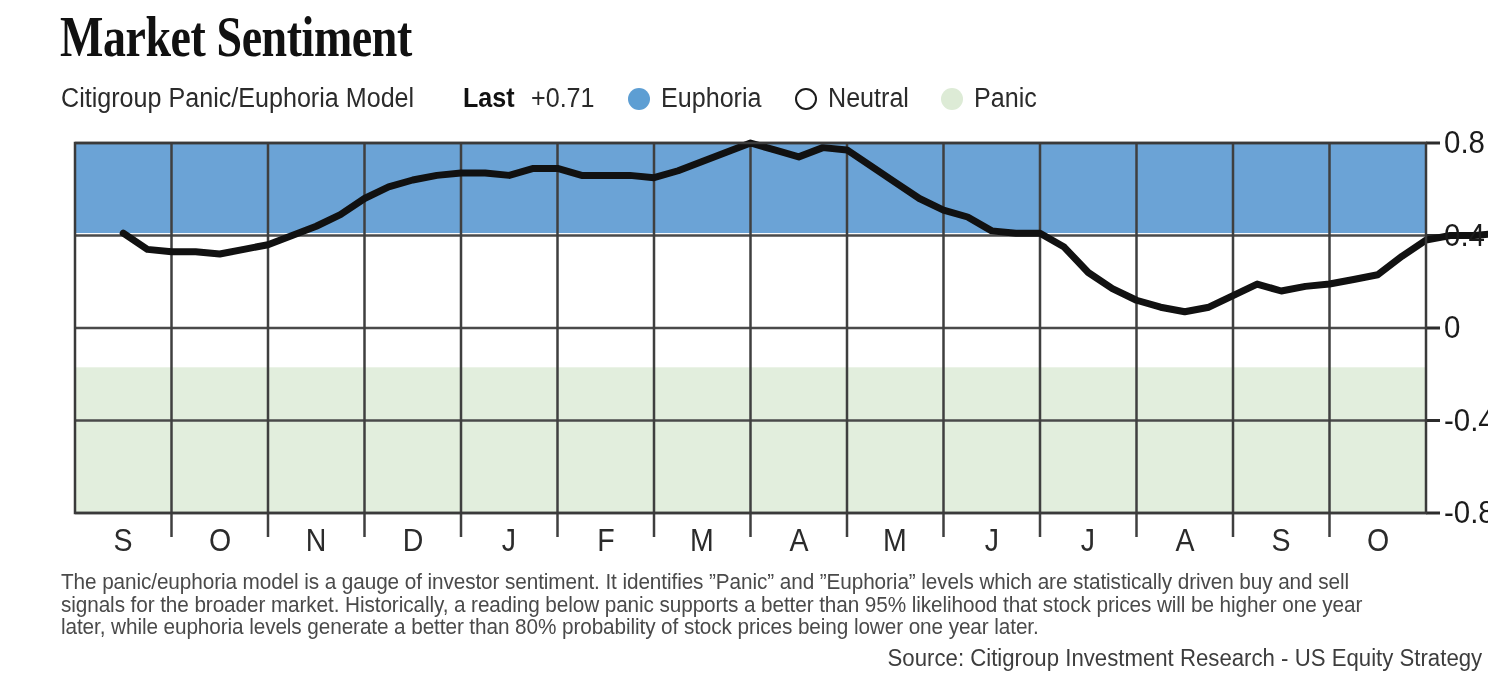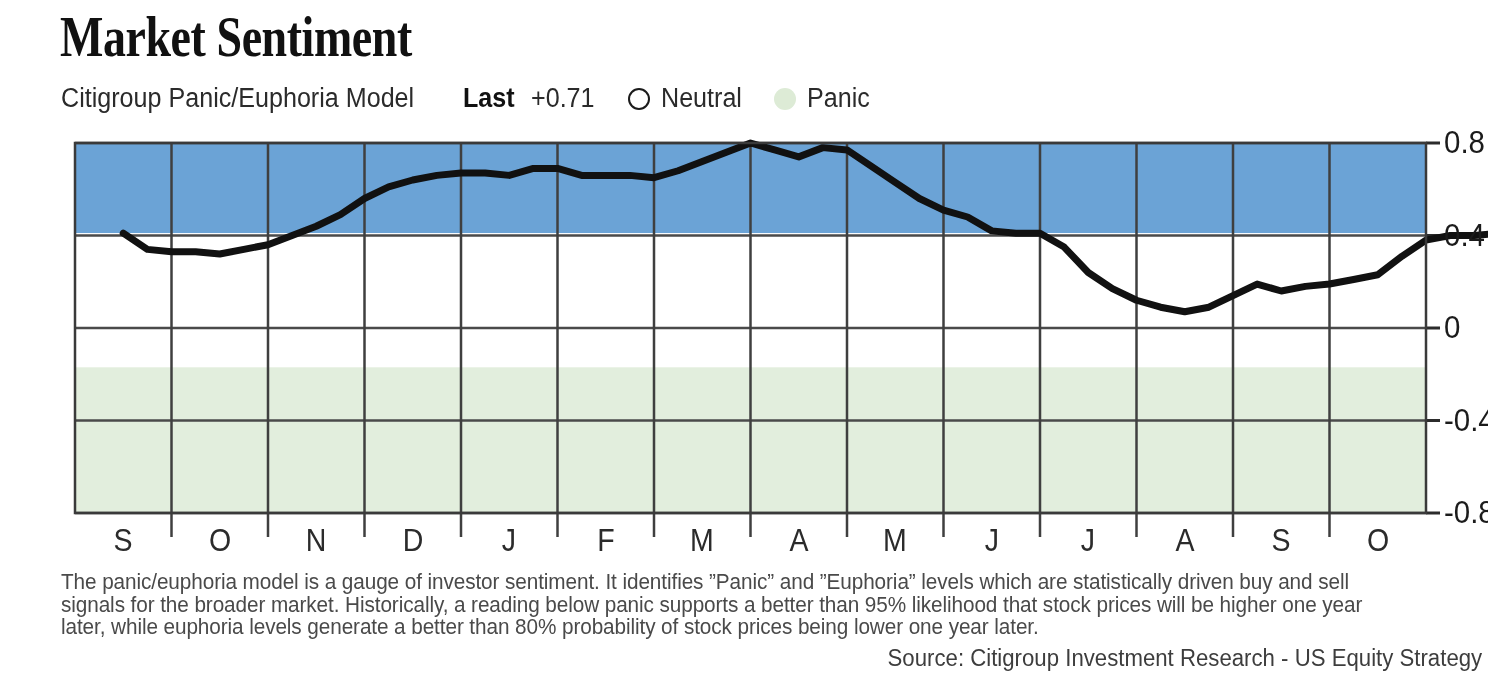--- a/index.html
+++ b/index.html
@@ -99,20 +99,24 @@
 <div id="root">
 
   <div class="title">Market Sentiment</div>
 
   <div class="subbar">
     <span class="sub-model">Citigroup Panic/Euphoria Model</span>
     <span class="sub-lastlbl">Last</span>
     <span class="sub-lastval">+0.71</span>
 
     <span class="legend">
+      <span class="leg-item">
+        <span class="leg-swatch euphoria"></span>
+        <span class="leg-label">Euphoria</span>
+      </span>
       <span class="leg-item">
         <span class="leg-swatch neutral"></span>
         <span class="leg-label">Neutral</span>
       </span>
       <span class="leg-item">
         <span class="leg-swatch panic"></span>
         <span class="leg-label">Panic</span>
       </span>
     </span>
   </div>

